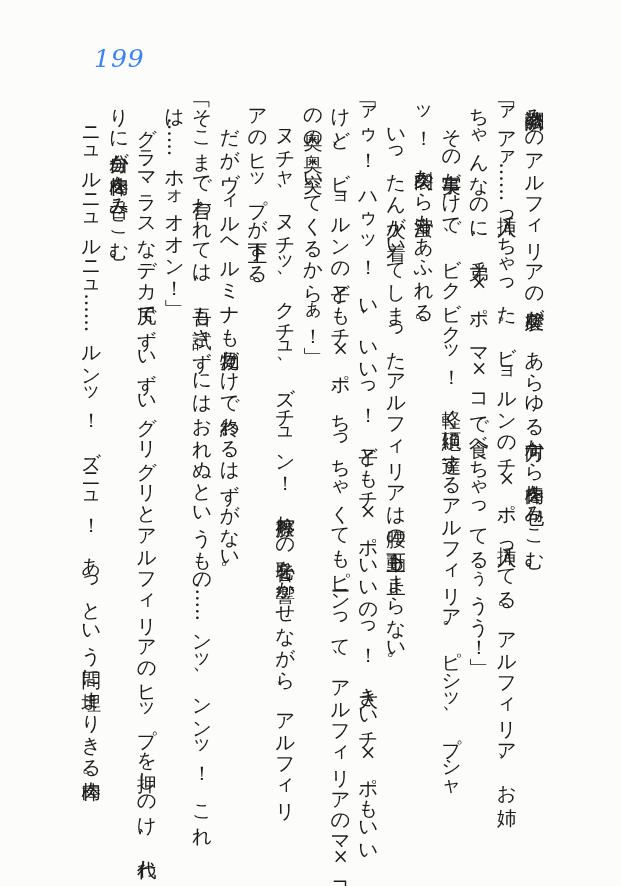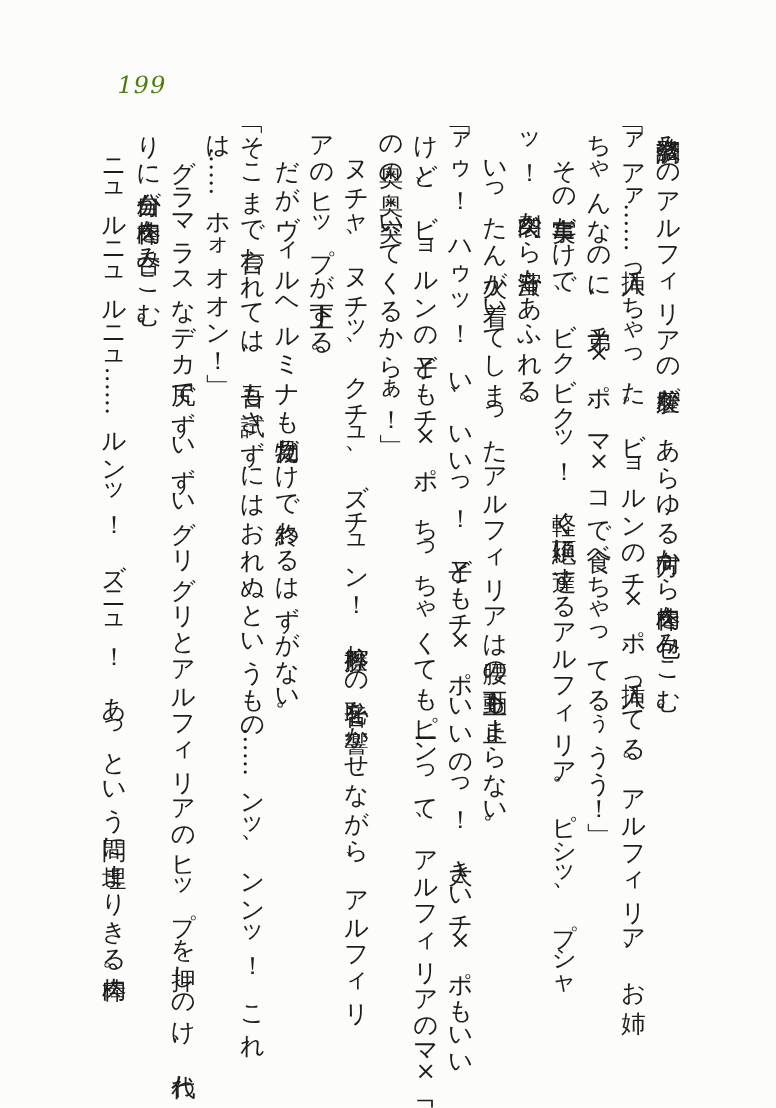--- a/index.html
+++ b/index.html
@@ -15,25 +15,25 @@
   .page {
     position: relative;
     width: 621px;
     height: 886px;
     background: #fcfcfa;
     overflow: hidden;
   }
   .page-number {
     position: absolute;
     left: 94px;
-    top: 57px;
+    top: 44px;
     font-style: italic;
-    font-size: 19px;
+    font-size: 25px;
     letter-spacing: 1px;
-    color: #4d7c0f;
+    color: #3b82f6;
   }
   .text-block {
     position: absolute;
     top: 95px;
     left: 75px;
     width: 473px;
     height: 745px;
     writing-mode: vertical-rl;
     text-orientation: mixed;
     font-size: 19.5px;

